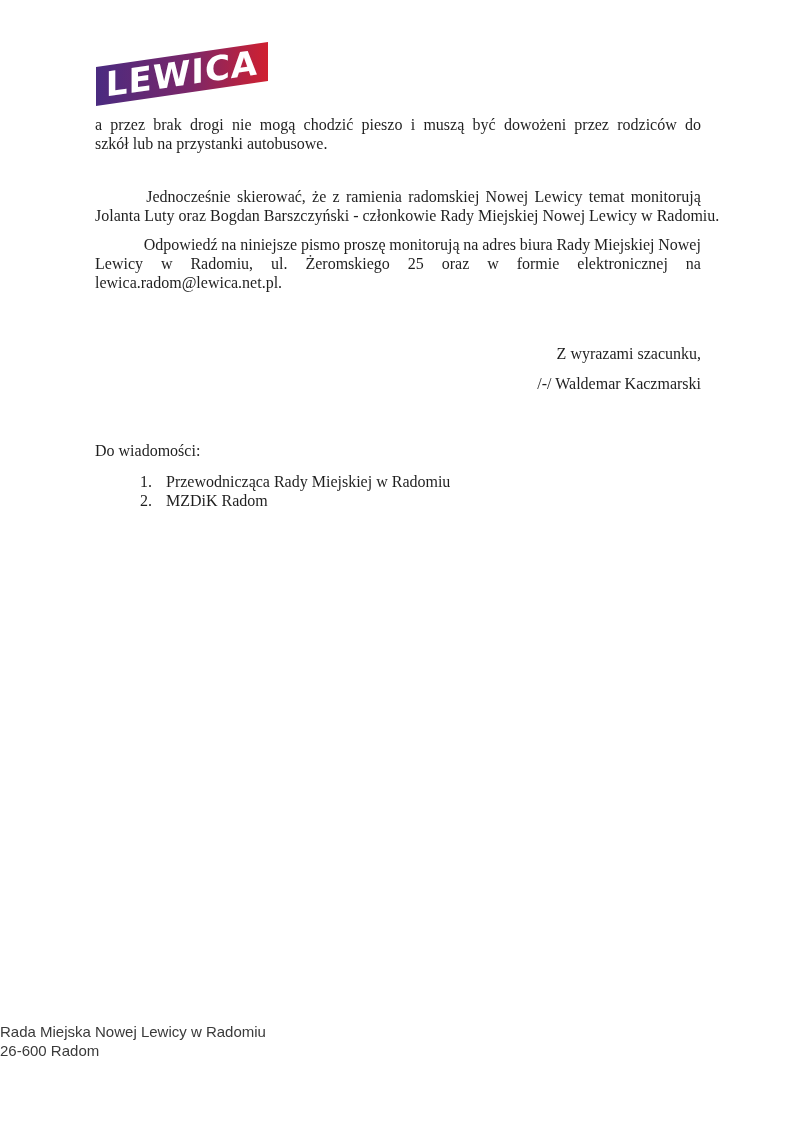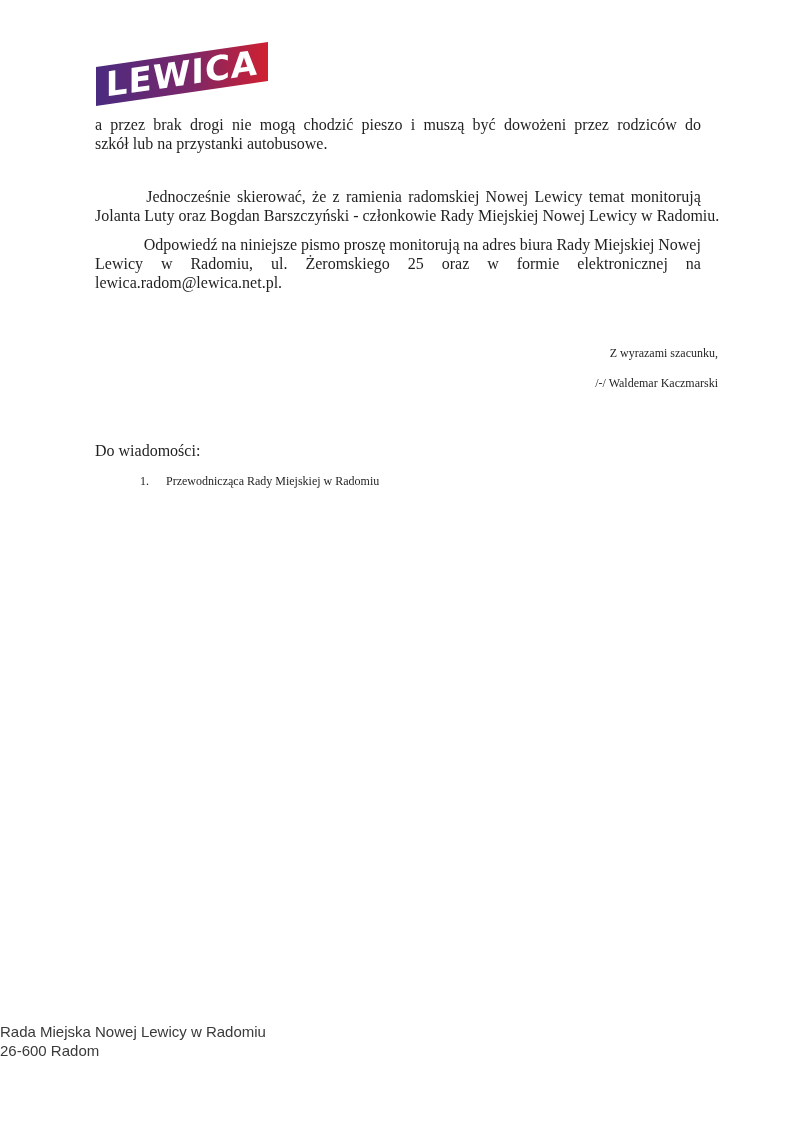--- a/index.html
+++ b/index.html
@@ -52,44 +52,44 @@
     justify-content: space-between;
     white-space: normal;
   }
   .just .ind { flex: 0 0 45px; width: 45px; }
   .p1 { top: 115px; }
   .p2 { top: 187px; }
   .p3 { top: 235px; }
 
   .salutation, .signature {
     position: absolute;
-    left: 112px;
+    left: 95px;
     width: 606px;
     text-align: right;
-    font-size: 12px;
+    font-size: 16px;
     height: 19px;
     line-height: 19px;
   }
   .salutation { top: 344px; }
   .signature  { top: 374px; }
 
   .cc-heading {
     position: absolute;
     left: 95px;
     top: 441px;
     font-size: 16px;
     height: 19px;
     line-height: 19px;
   }
   .cc-list {
     position: absolute;
     left: 95px;
     top: 472px;
     width: 606px;
-    font-size: 12px;
+    font-size: 16px;
     font-family: Liberation Serif, serif;
   }
   .cc-item { height: 19px; line-height: 19px; margin-left: 45px; white-space: nowrap; }
   .cc-num  { display: inline-block; width: 26px; }
 
   
   .footer {
     position: absolute;
     left: 0;
     top: 1022px;
@@ -181,20 +181,23 @@
 
   <div class="salutation">Z wyrazami szacunku,</div>
   <div class="signature">/-/ Waldemar Kaczmarski</div>
 
   <div class="cc-heading">Do wiadomości:</div>
 
   <div class="cc-list">
     <div class="cc-item">
       <span class="cc-num">1.</span><span>Przewodnicząca Rady Miejskiej w Radomiu</span>
     </div>
+    <div class="cc-item">
+      <span class="cc-num">2.</span><span>MZDiK Radom</span>
+    </div>
   </div>
 
   <div class="footer">
     <div>Rada Miejska Nowej Lewicy w Radomiu</div>
     <div>26-600 Radom</div>
   </div>
 
 </div>
 
 </body></html>

